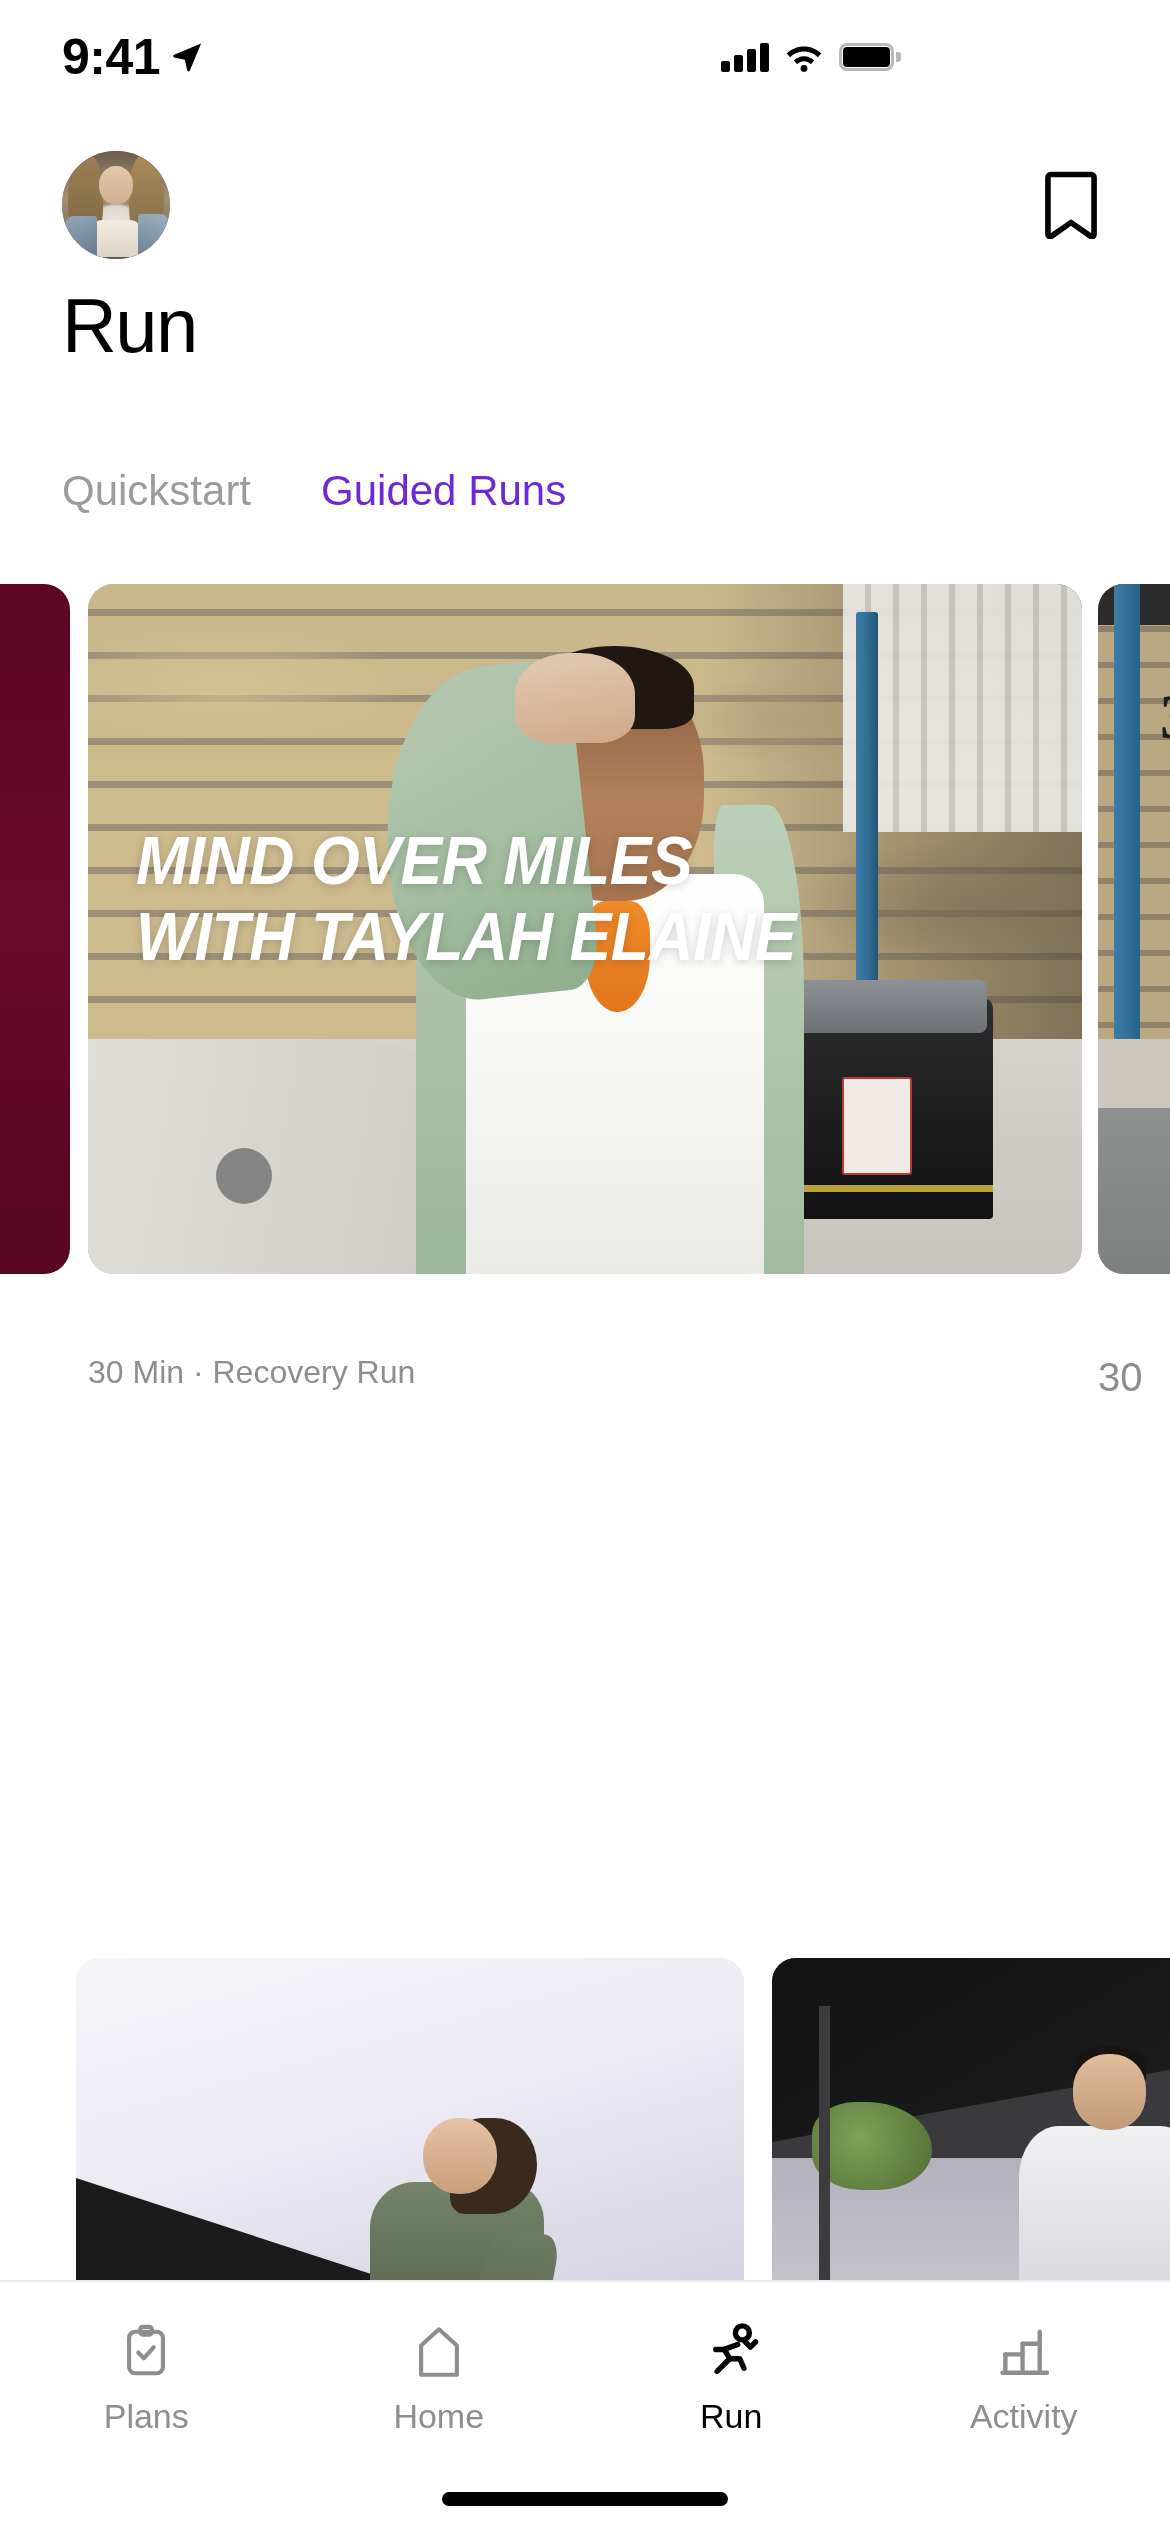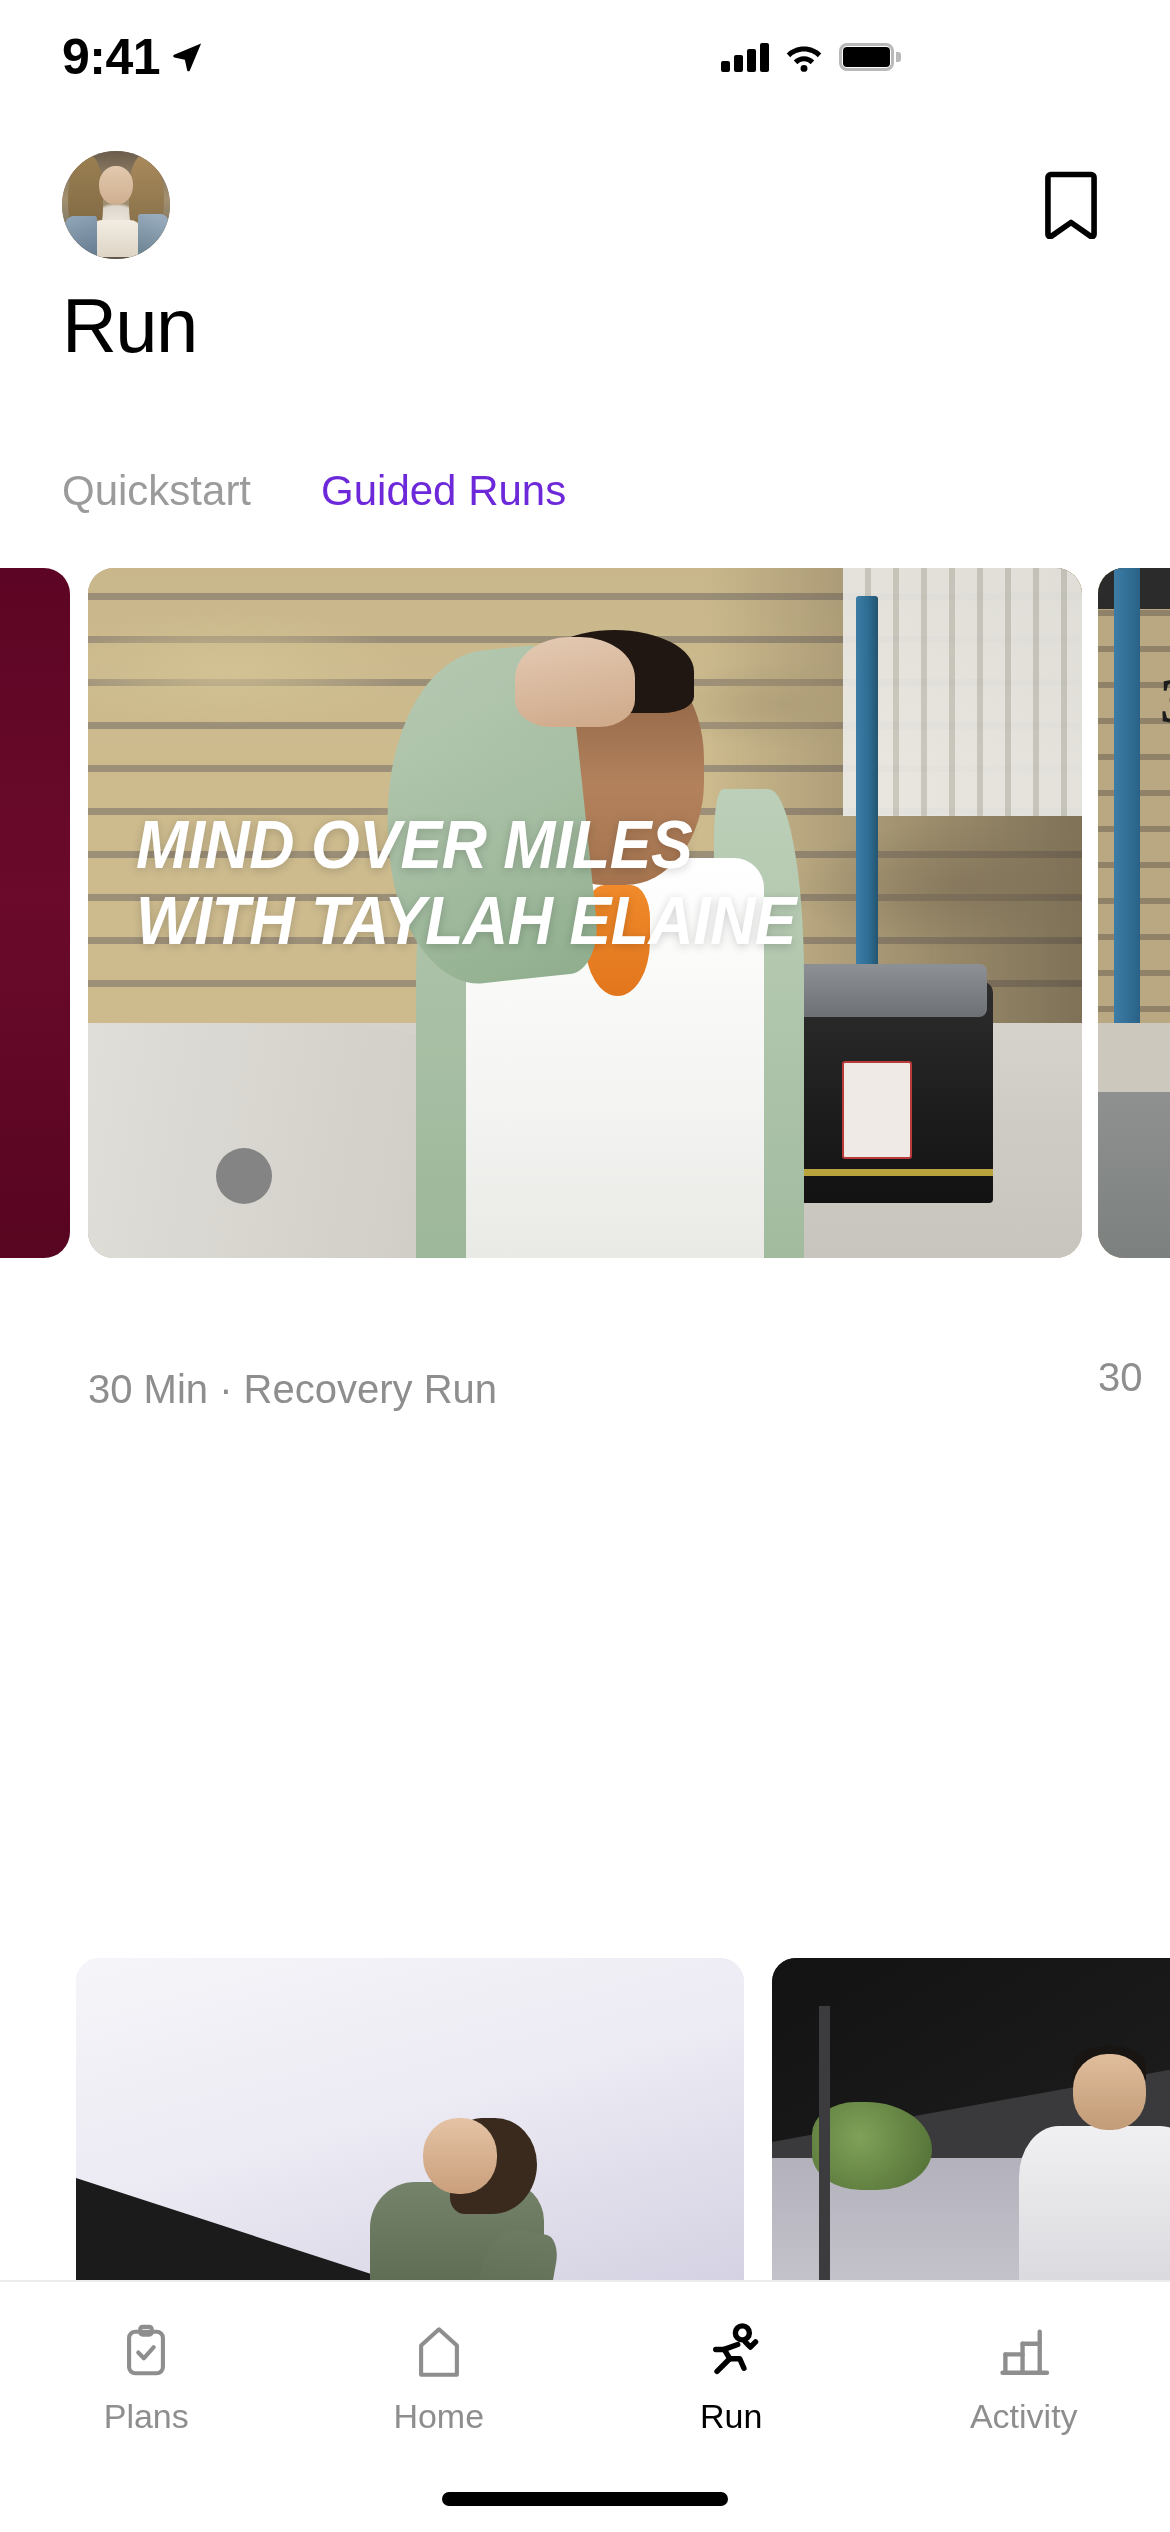--- a/index.html
+++ b/index.html
@@ -109,21 +109,21 @@
   .seg-tabs {
     position: absolute; top: 470px; left: 62px;
     display: flex; align-items: baseline; gap: 70px;
   }
   .seg-tab { font-size: 42px; line-height: 1; white-space: nowrap; }
   .seg-tab.inactive { color: #9b9b9b; font-weight: 400; }
   .seg-tab.active { color: #6d28d9; font-weight: 500; }
 
   
   .carousel {
-    position: absolute; top: 568px; left: 0; width: 1028px; height: 710px;
+    position: absolute; top: 584px; left: 0; width: 1028px; height: 710px;
   }
   .hero-card {
     position: absolute; border-radius: 26px; overflow: hidden;
     top: 0; height: 690px; background: #cbbda0;
   }
   
   .hero-card.peek-left {
     left: -90px; width: 160px;
     background: linear-gradient(180deg,#5d0524 0%, #6b0a2b 48%, #570520 100%);
   }
@@ -281,22 +281,22 @@
   .hero-card.peek-right .pr-road {
     position: absolute; left: 0; right: 0; top: 76%; bottom: 0;
     background: linear-gradient(180deg,#8e9190,#7c807f);
   }
 
   
   .card-meta {
     position: absolute; top: 1355px; left: 0; width: 1170px; height: 60px;
   }
   .card-meta .primary {
-    position: absolute; left: 88px; top: 12px;
-    font-size: 40px; color: #8e8e8e; line-height: 1.1; white-space: nowrap;
+    position: absolute; left: 88px; top: 0;
+    font-size: 32px; color: #8e8e8e; line-height: 1.1; white-space: nowrap;
   }
   .card-meta .secondary {
     position: absolute; left: 1098px; top: 0;
     font-size: 40px; color: #8e8e8e; line-height: 1.1; white-space: nowrap;
   }
 
   
   .section-head {
     position: absolute; top: 1580px; left: 0; width: 1170px;
     display: flex; align-items: center; justify-content: space-between;

